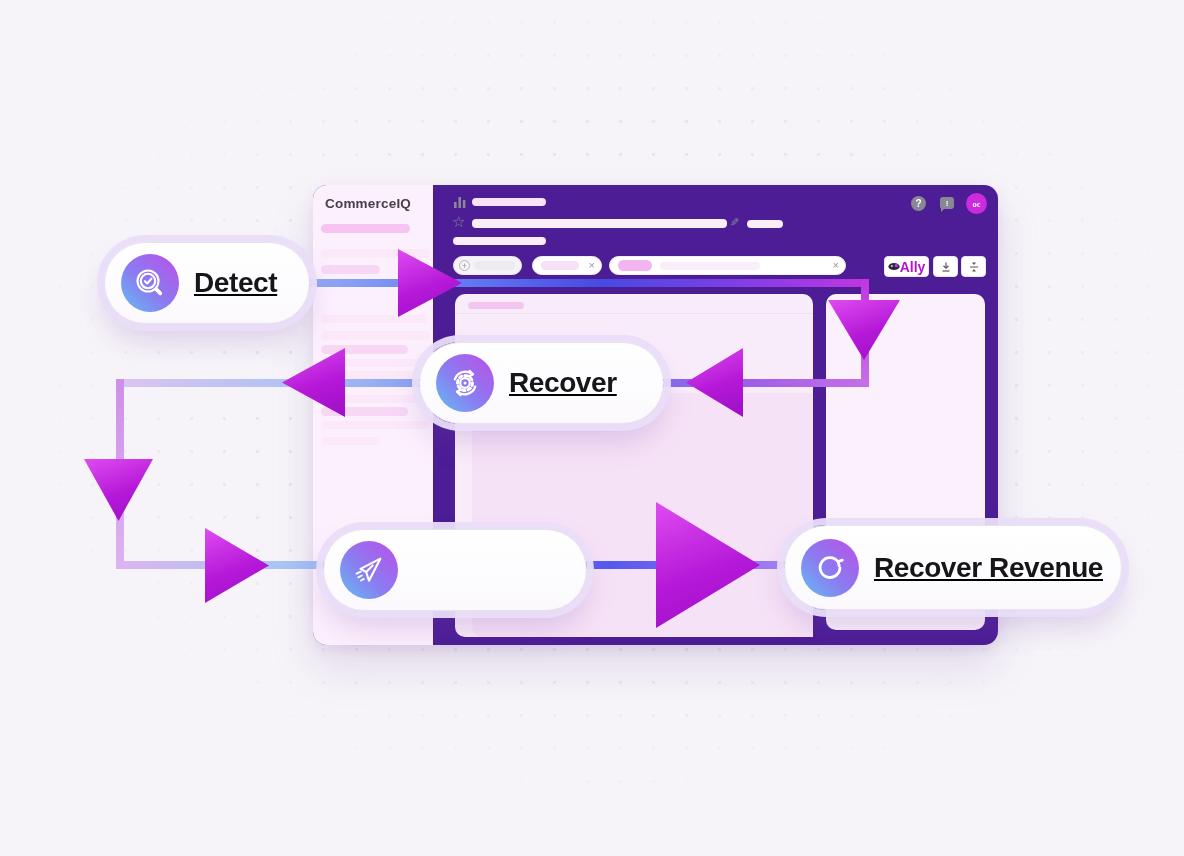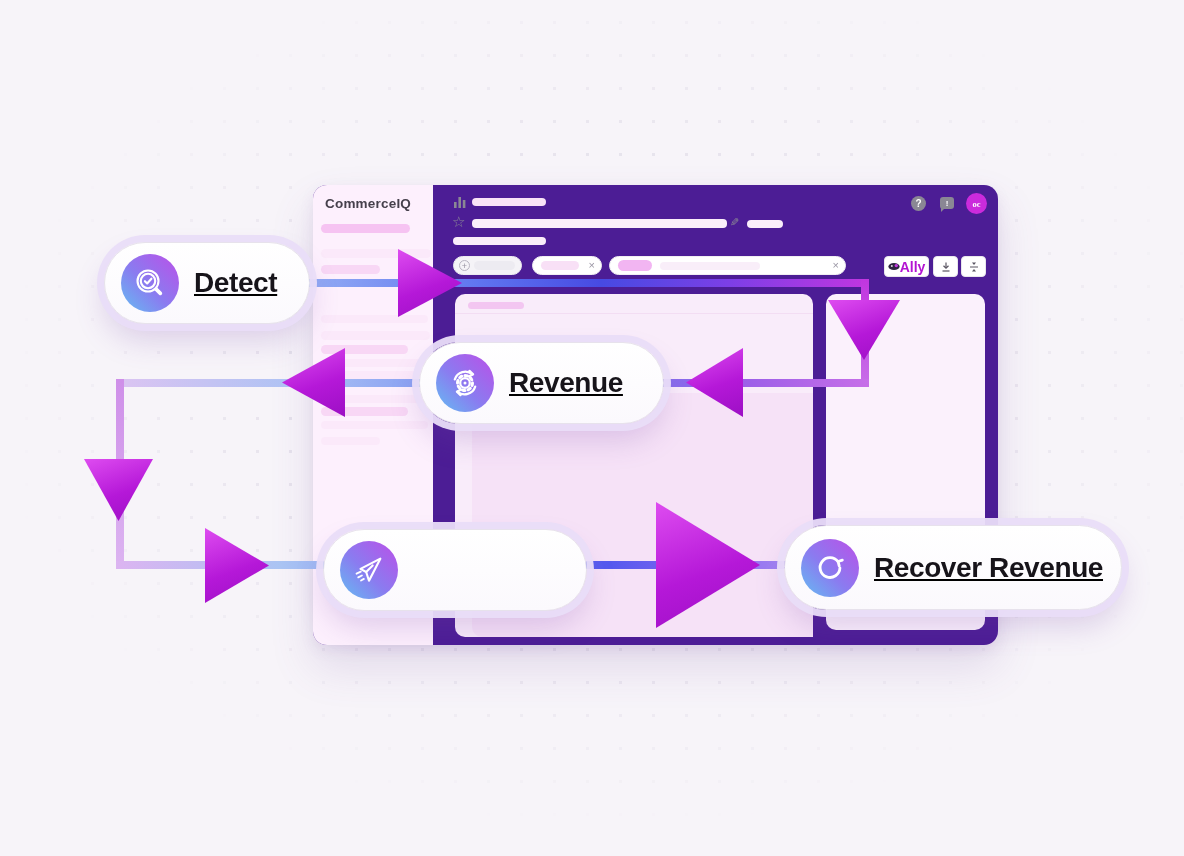--- a/index.html
+++ b/index.html
@@ -201,21 +201,21 @@
     <svg width="36" height="36" viewBox="0 0 24 24" fill="none" stroke="#ffffff" stroke-width="1.5" stroke-linecap="round" stroke-linejoin="round">
       <circle cx="12" cy="12" r="3.2"></circle>
       <circle cx="12" cy="12" r="5" stroke-width="2" stroke-dasharray="1.7 2.2"></circle>
       <circle cx="12" cy="12" r="1" fill="#fff" stroke="none"></circle>
       <path d="M5.2 9.6A7.3 7.3 0 0 1 17 6.3"></path>
       <path d="M15 3.9l2.4 2.3-2.9 1.4"></path>
       <path d="M18.8 14.4A7.3 7.3 0 0 1 7 17.7"></path>
       <path d="M9 20.1l-2.4-2.3 2.9-1.4"></path>
     </svg>
   </div>
-  <div class="pill-label">Revenue</div>
+  <div class="pill-label">Recover</div>
 </div>
 
 <div class="abs pill" style="left:323px;top:529px;width:264px;height:82px">
   <div class="pill-ico">
     <svg width="34" height="34" viewBox="0 0 24 24" fill="none" stroke="#ffffff" stroke-width="1.5" stroke-linecap="round" stroke-linejoin="round">
       <path d="M20 4L6 11.2l4 2.2 2 6.2L20 4z"></path>
       <path d="M10 13.4l4.6-4.6"></path>
       <path d="M3.2 14.6l3-1.4M4.4 17.2l2.6-1.3M6.4 19.4l2-1.1" stroke-width="1.3"></path>
     </svg>
   </div>

